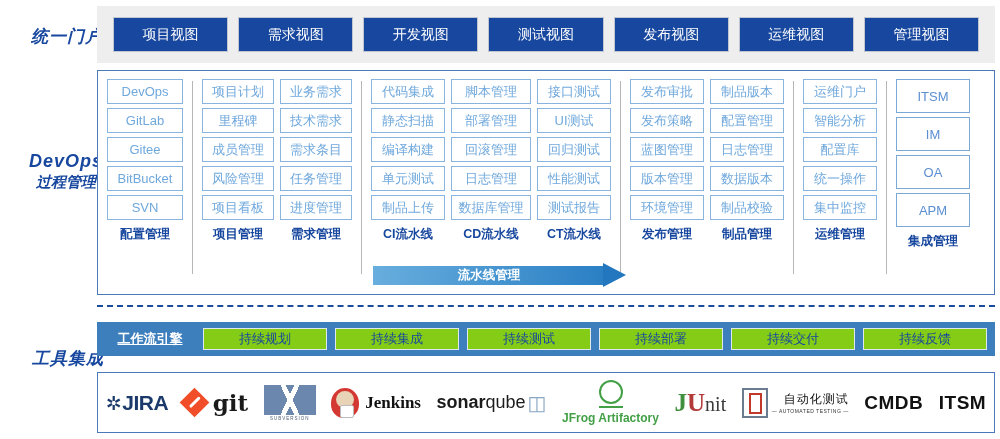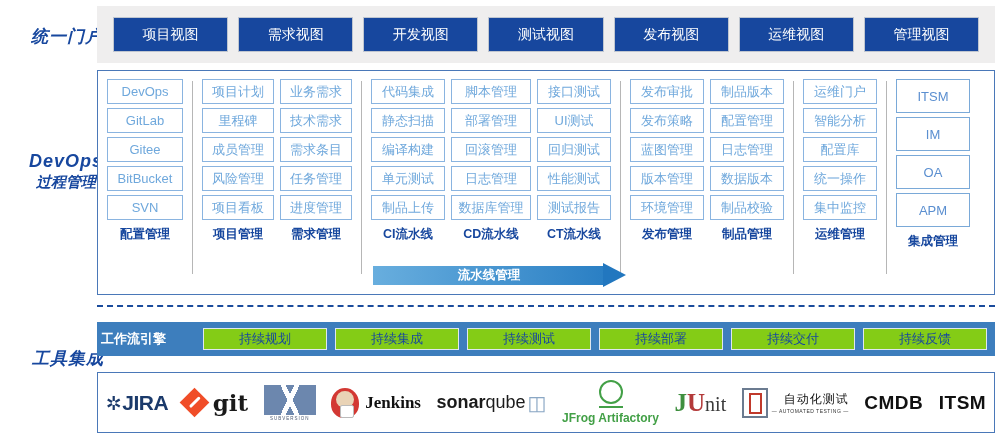--- a/index.html
+++ b/index.html
@@ -102,21 +102,22 @@
   
   #workflow-band{
     position:absolute; left:97px; top:322px; width:898px; height:34px;
     background:#3d7ebd;
     display:flex; align-items:center;
     box-sizing:border-box; padding:0 4px;
   }
   #workflow-engine{
     width:98px; flex:0 0 98px;
     color:#ffffff; font-size:13px; font-weight:bold;
-    text-align:left;
+    text-align:center;
+    text-decoration:underline;
   }
   .wf-btn{
     flex:1 1 0; margin:0 4px; height:22px;
     background:#84cc16; border:1px solid #dfe7ef;
     color:#17479e; font-size:13px;
     display:flex;align-items:center;justify-content:center;
     box-sizing:border-box;
   }
 
   

